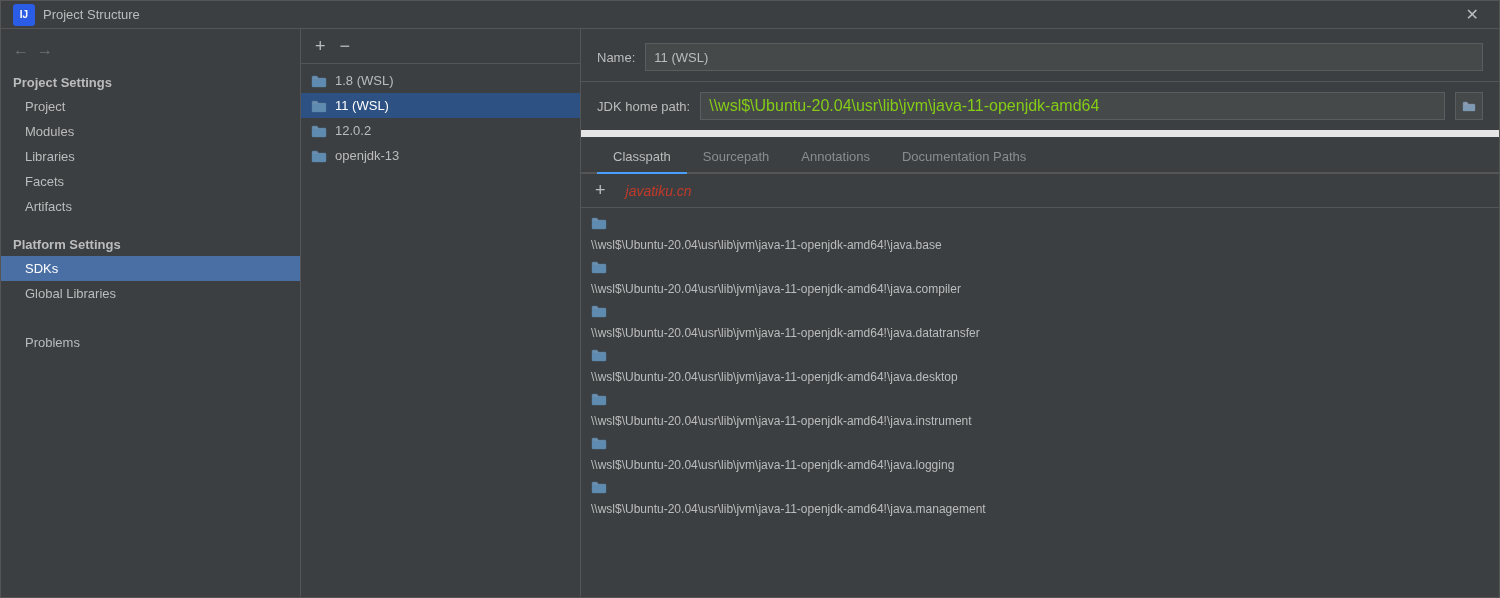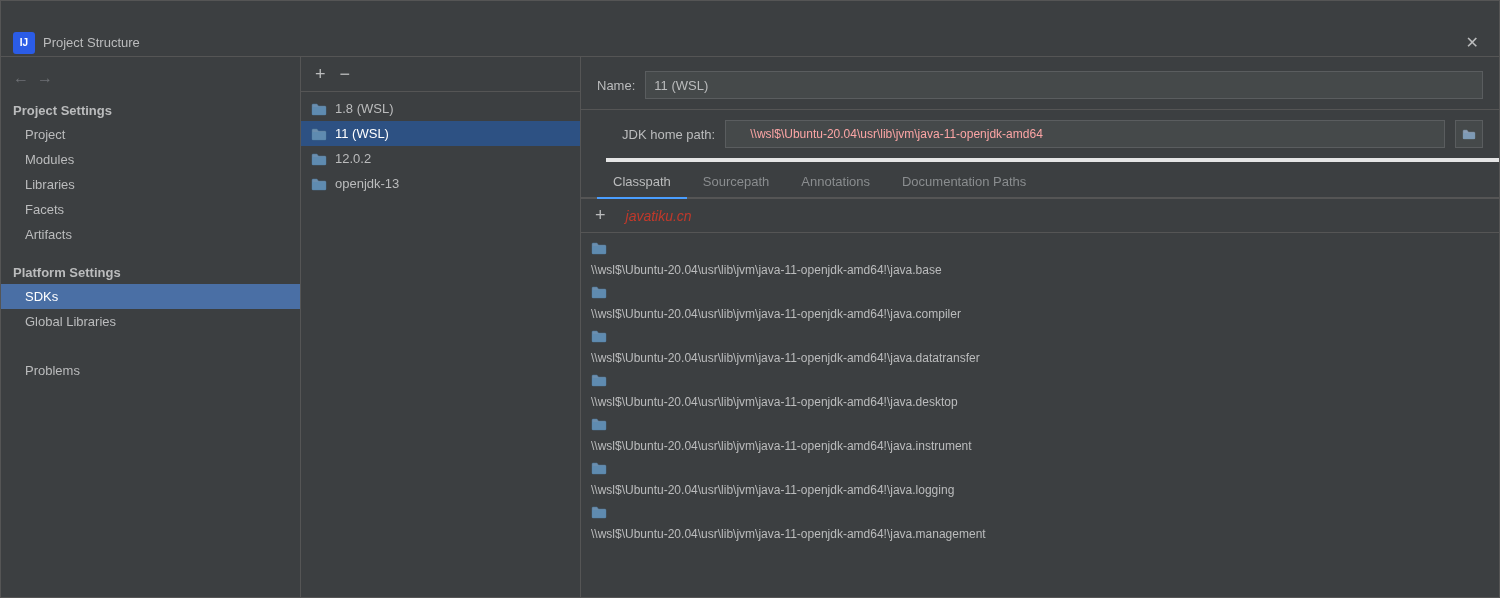--- a/index.html
+++ b/index.html
@@ -23,21 +23,20 @@
     }
 
     .title-bar {
       background: #3c3f41;
       height: 28px;
       display: flex;
       align-items: center;
       padding: 0 12px;
       border-bottom: 1px solid #555;
       flex-shrink: 0;
-      margin-top: 28px;
     }
 
     .title-bar-logo {
       width: 22px;
       height: 22px;
       margin-right: 8px;
       background: #2b5ce6;
       border-radius: 3px;
       display: flex;
       align-items: center;
@@ -195,31 +194,30 @@
       font-size: 13px;
       padding: 4px 8px;
       height: 28px;
     }
 
     .jdk-path-row {
       display: flex;
       align-items: center;
       padding: 10px 16px;
       gap: 10px;
-      border-bottom: 4px solid #e5e5e5;
-      margin-left: 25px;
+      border-bottom: 7px solid #e5e5e5;
     }
 
     .jdk-path-input {
       flex: 1;
       background: #45494a;
       border: 1px solid #5a5d5f;
-      color: #fca5a5;
-      font-size: 12px;
-      padding: 4px 24px;
+      color: #84cc16;
+      font-size: 16px;
+      padding: 4px 8px;
       height: 28px;
     }
 
     .browse-btn {
       background: #45494a;
       border: 1px solid #5a5d5f;
       color: #bbbcbd;
       width: 28px;
       height: 28px;
       cursor: pointer;

